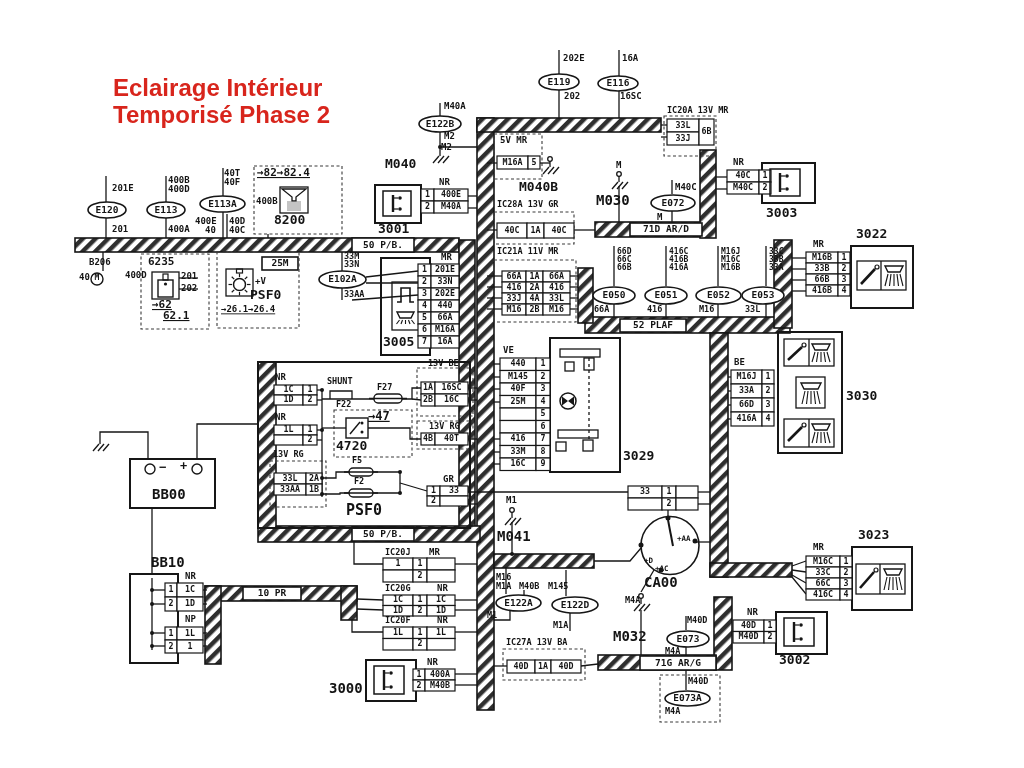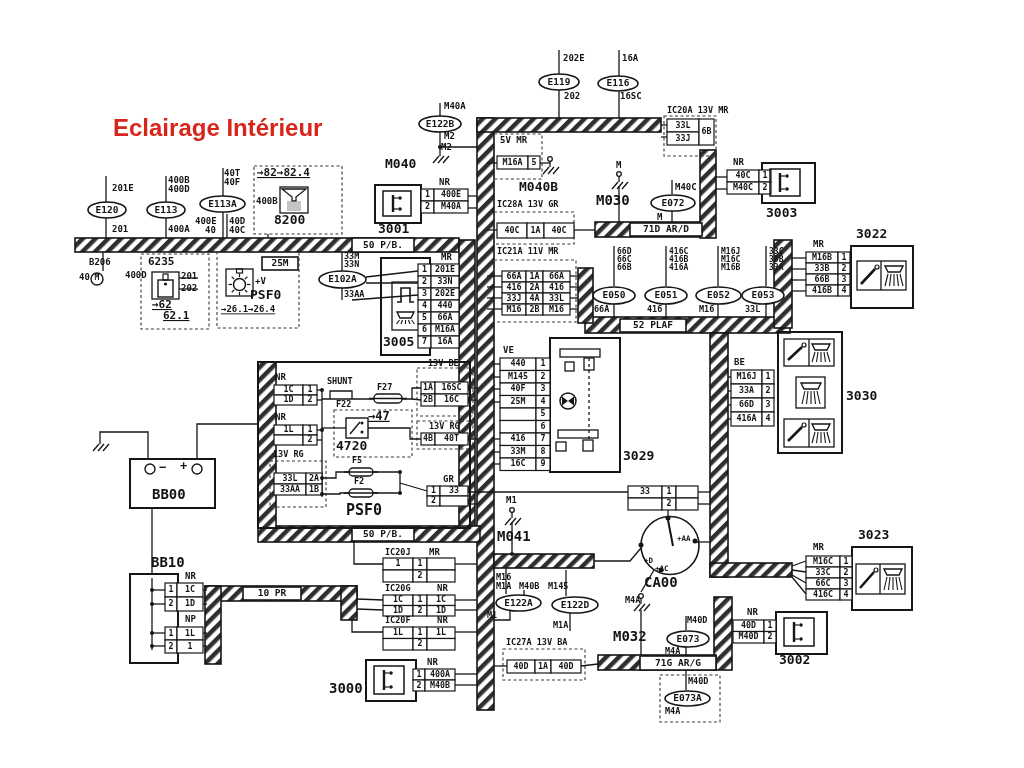--- a/index.html
+++ b/index.html
@@ -1,29 +1,30 @@
 <!DOCTYPE html>
 <html><head>
 <meta charset="utf-8">
 <style>
   html,body{margin:0;padding:0;background:#e8e8e4;}
   #stage{position:relative;width:1024px;height:768px;background:#ffffff;overflow:hidden;
          font-family:"DejaVu Sans Mono", monospace;}
   #title{position:absolute;left:113px;top:74px;color:#d8251c;
          font-family:"Liberation Sans", sans-serif;font-weight:bold;
-         font-size:24px;line-height:27px;letter-spacing:0px;margin-top:40px;}
+         font-size:24px;line-height:27px;letter-spacing:0px;}
   svg{position:absolute;left:0;top:0;}
   text{fill:#141414;}
 </style>
 <title>Eclairage Intérieur Temporisé Phase 2</title></head>
 <body>
 
 <div id="stage">
   <div id="title" style="color: rgb(216, 37, 28);">
     <div>Eclairage Intérieur</div>
+    <div>Temporisé Phase 2</div>
   </div>
   <svg id="d" width="1024" height="768" viewBox="0 0 1024 768">
     <defs>
       <pattern id="hatch" patternUnits="userSpaceOnUse" width="9" height="9" patternTransform="rotate(45)">
         <rect width="9" height="9" fill="#ffffff"></rect>
         <rect width="4.5" height="9" fill="#2e2e2e"></rect>
       </pattern>
     </defs>
   <rect x="75" y="238" width="384" height="14" fill="url(#hatch)" stroke="#161616" stroke-width="1.6"></rect>
       <rect x="459" y="240" width="16" height="288" fill="url(#hatch)" stroke="#161616" stroke-width="1.6"></rect>

